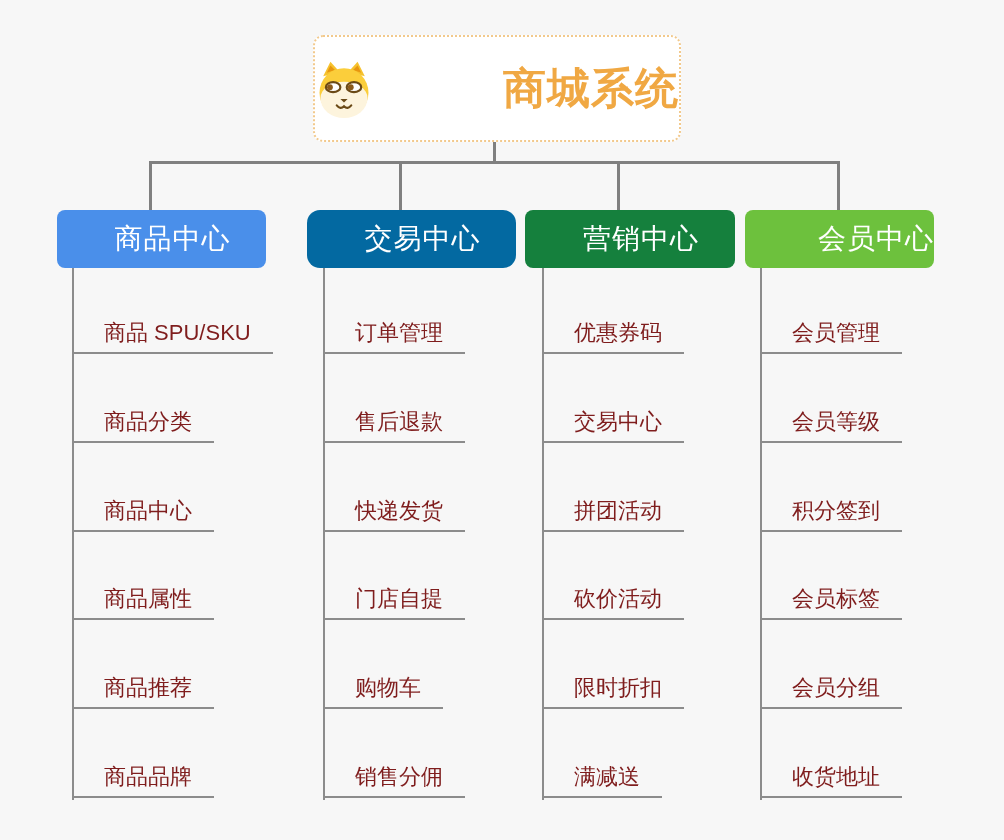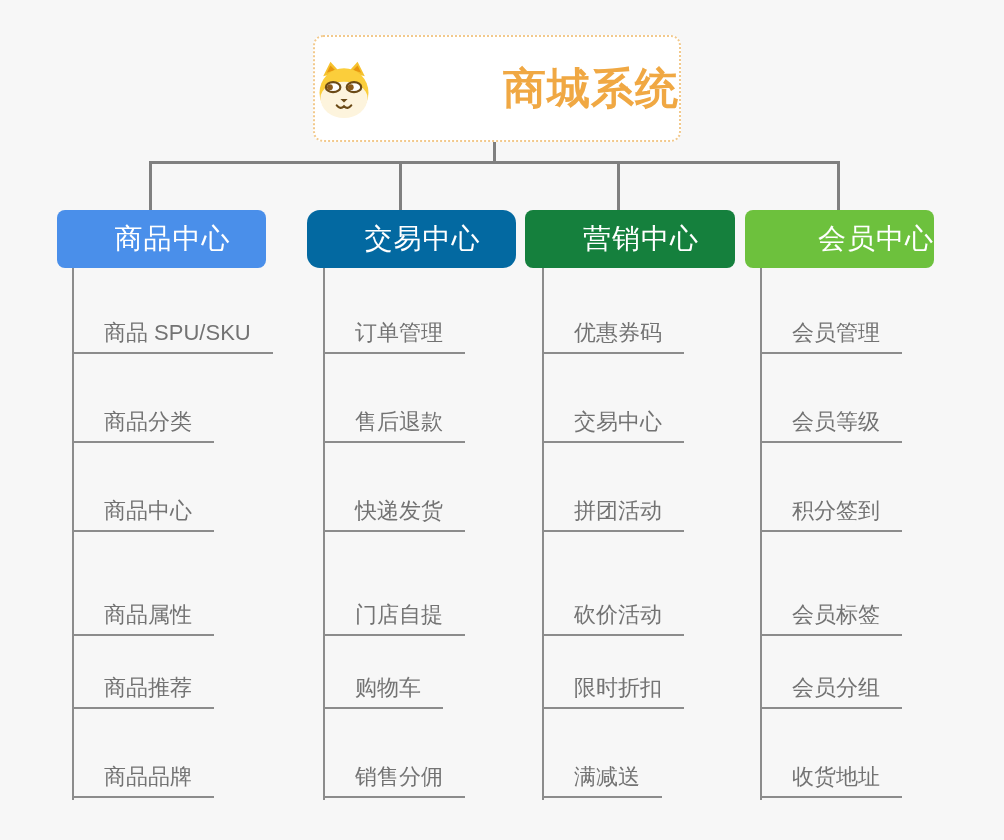--- a/index.html
+++ b/index.html
@@ -65,27 +65,27 @@
   .branch.b2 { left: 525px; width: 188px; background: #edad3e; }
   .branch.b3 { left: 745px; width: 167px; background: #6dc13d; justify-content: flex-end; }
 
   
   .leaf {
     position: absolute;
     padding: 0 22px 4px 32px;
     border-bottom: 2px solid #8c8c8c;
     font-size: 22px;
     line-height: 30px;
-    color: #737373;
+    color: #7f1d1d;
     white-space: nowrap;
     cursor: pointer;
   }
   
   .r0 { top: 318px; } .r1 { top: 407px; } .r2 { top: 496px; }
-  .r3 { top: 584px; margin-top: 16px; } .r4 { top: 673px; } .r5 { top: 762px; }
+  .r3 { top: 584px; } .r4 { top: 673px; } .r5 { top: 762px; }
   .c0 { left: 72px; } .c1 { left: 323px; } .c2 { left: 542px; } .c3 { left: 760px; }
 </style>
 </head>
 <body>
 
 <div class="canvas">
 
   <div class="conn v" style="left:493px; top:138px; height:26px;"></div>
   <div class="conn h" style="left:149px; top:161px; width:691px;"></div>
   <div class="conn v" style="left:149px; top:161px; height:49px;"></div>

